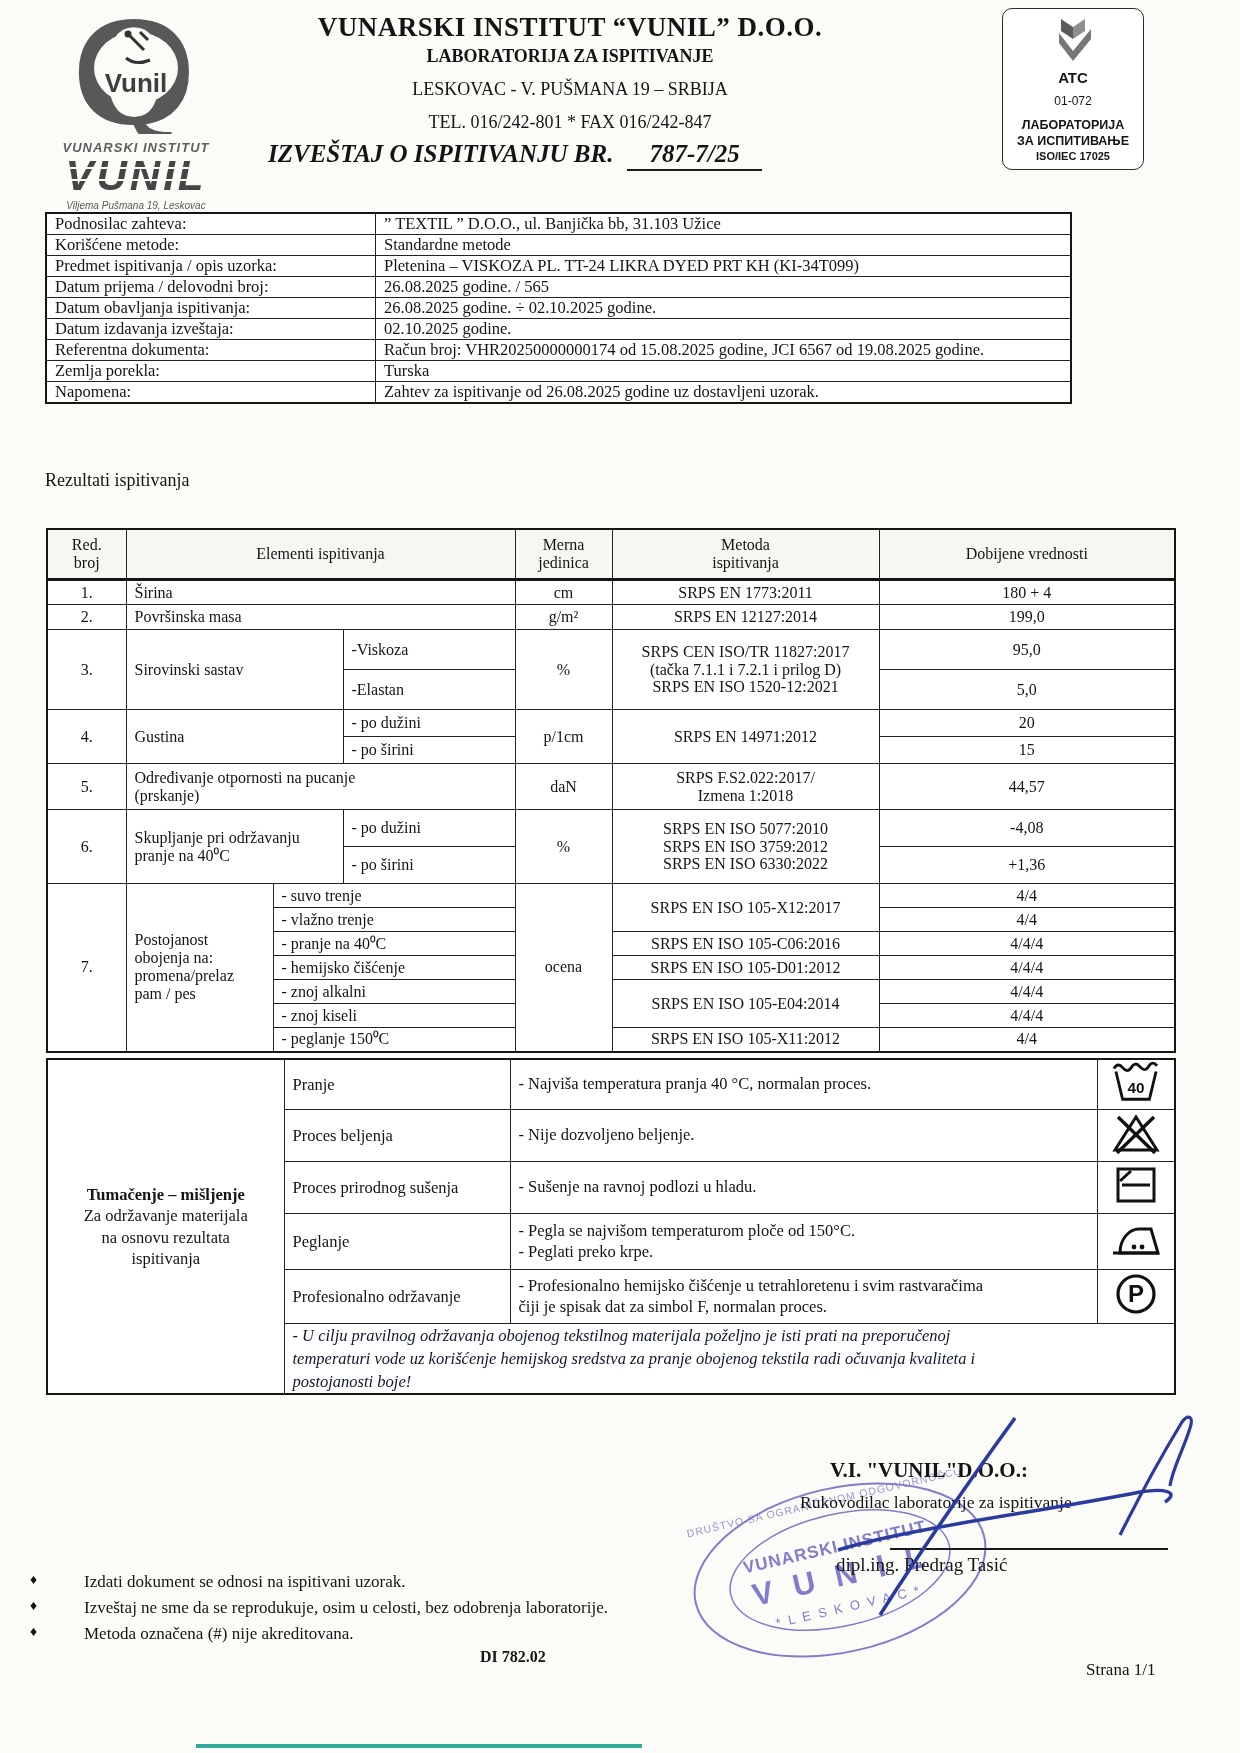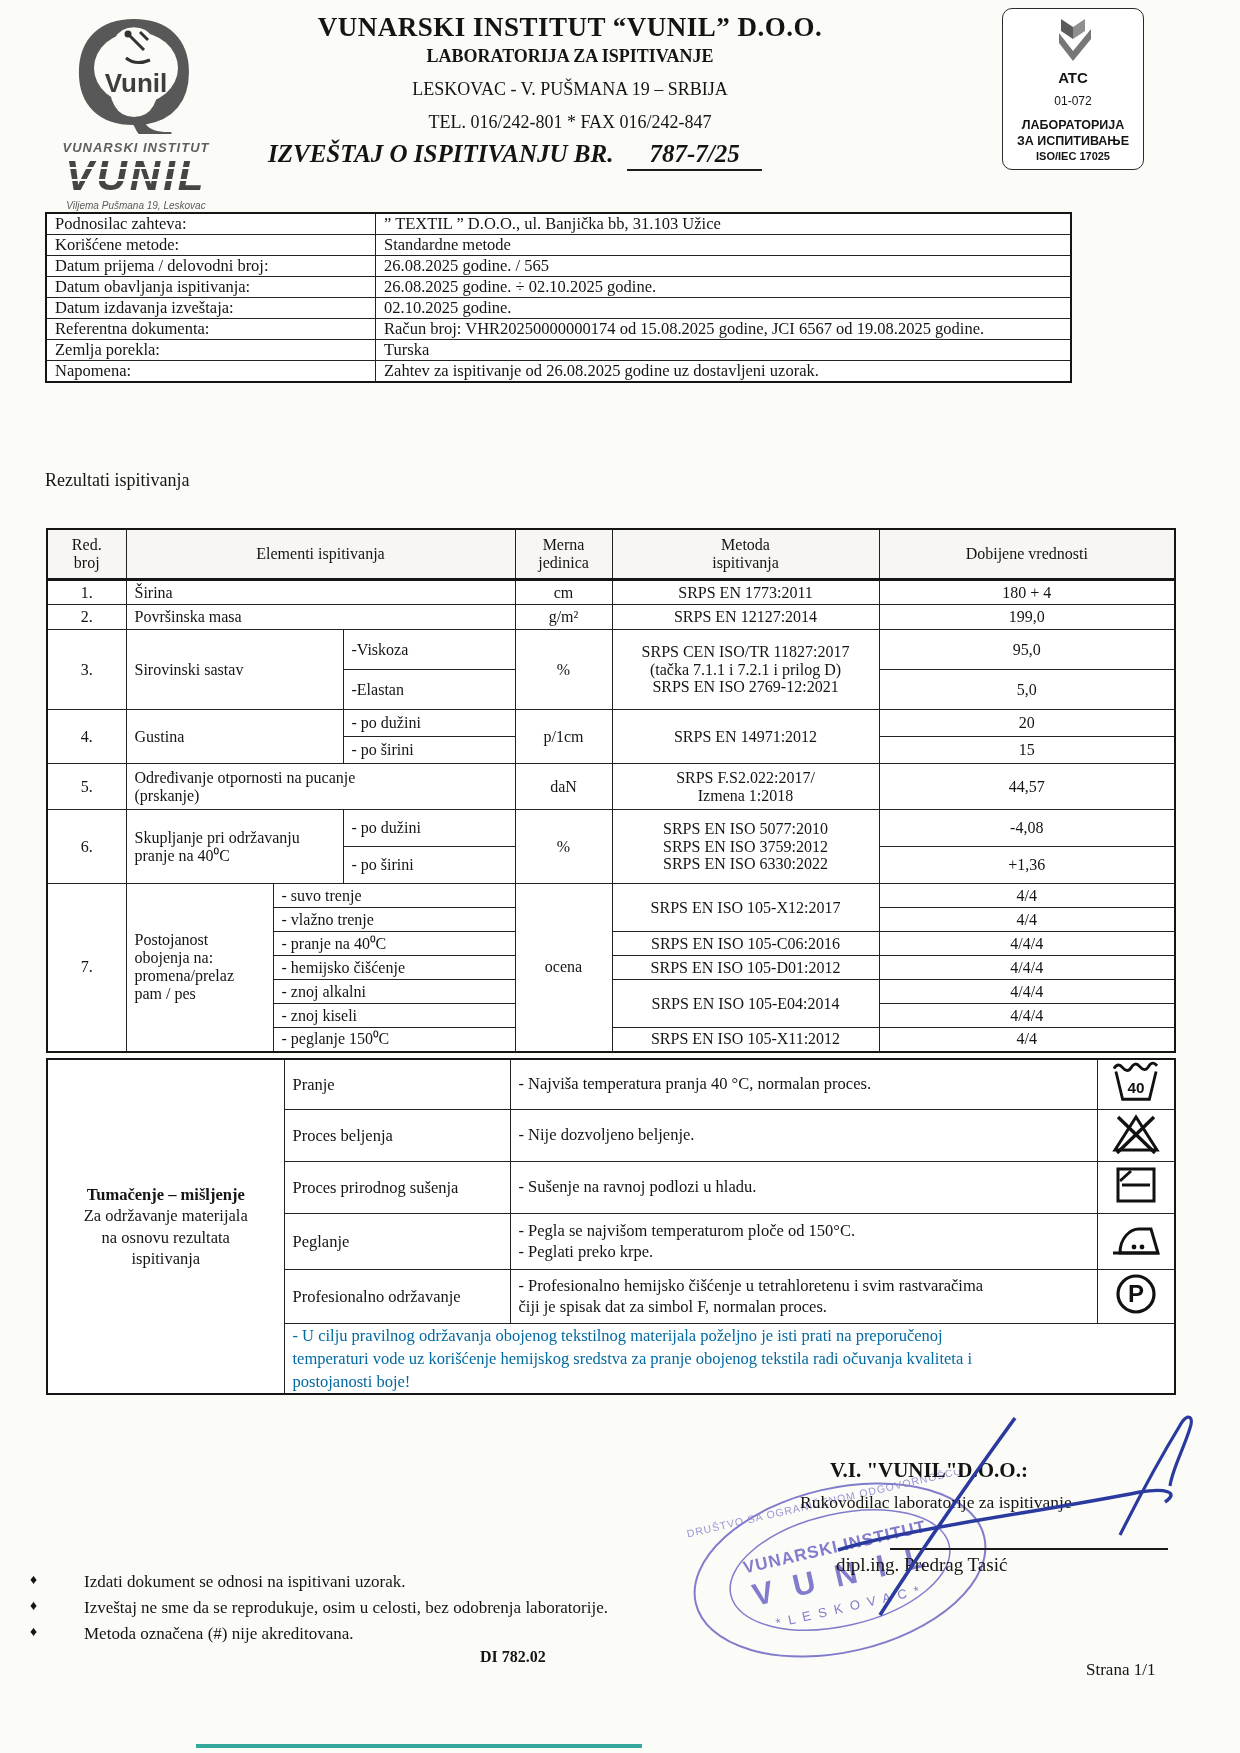--- a/index.html
+++ b/index.html
@@ -45,21 +45,21 @@
   .name-cell{padding-left:10px;}
   .sub-cell{padding-left:8px;}
   
   .care-table{left:46px;top:1058px;table-layout:fixed;}
   .care-table td{font-size:16.5px;}
   .care-left{text-align:center;line-height:1.3;}
   .care-left .t{font-weight:bold;}
   .care-term{padding-left:12px;}
   .care-desc{padding-left:10px;line-height:1.25;}
   .care-sym{text-align:center;padding:0;}
-  .care-note{color:#0369a1;line-height:1.4;padding:6px 10px;margin-left:40px;}
+  .care-note{font-style:italic;color:#0f172a;line-height:1.4;padding:6px 10px;margin-left:40px;}
   
   .sig-company{left:830px;top:1458px;width:340px;font-size:21px;font-weight:bold;white-space:nowrap;}
   .sig-role{left:800px;top:1492px;width:380px;font-size:17.5px;white-space:nowrap;}
   .sig-line{left:890px;top:1548px;width:278px;border-top:2px solid #1a1a1a;}
   .sig-name{left:836px;top:1554px;font-size:19px;white-space:nowrap;}
   .stamp-wrap{left:680px;top:1470px;width:320px;height:200px;}
   .sig-stroke{left:820px;top:1400px;width:420px;height:230px;}
   
   .bullets{left:30px;top:1572px;width:760px;}
   .bullet-row{font-size:17px;margin-bottom:6px;display:flex;}
@@ -123,20 +123,24 @@
   <tbody>
       <tr>
         <td class="lbl">Podnosilac zahteva:</td>
         <td class="val">” TEXTIL ” D.O.O., ul. Banjička bb, 31.103 Užice</td>
       </tr>
   <tr>
         <td class="lbl">Korišćene metode:</td>
         <td class="val">Standardne metode</td>
       </tr>
   <tr>
+        <td class="lbl">Predmet ispitivanja / opis uzorka:</td>
+        <td class="val">Pletenina – VISKOZA PL. TT-24 LIKRA DYED PRT KH (KI-34T099)</td>
+      </tr>
+  <tr>
         <td class="lbl">Datum prijema / delovodni broj:</td>
         <td class="val">26.08.2025 godine.      /      565</td>
       </tr>
   <tr>
         <td class="lbl">Datum obavljanja ispitivanja:</td>
         <td class="val">26.08.2025 godine. ÷ 02.10.2025 godine.</td>
       </tr>
   <tr>
         <td class="lbl">Datum izdavanja izveštaja:</td>
         <td class="val">02.10.2025 godine.</td>
@@ -200,21 +204,21 @@
     <td class="ctr">199,0</td>
   </tr>
   <tr style="height:40px;">
     <td class="ctr" rowspan="2">3.</td>
     <td colspan="2" rowspan="2" class="name-cell">Sirovinski sastav</td>
     <td class="sub-cell">-Viskoza</td>
     <td class="ctr" rowspan="2">%</td>
     <td class="ctr" rowspan="2">
       <div>SRPS CEN ISO/TR 11827:2017</div>
           <div>(tačka 7.1.1 i 7.2.1 i prilog D)</div>
-          <div>SRPS EN ISO 2769-12:2021</div>
+          <div>SRPS EN ISO 1520-12:2021</div>
     </td>
     <td class="ctr">95,0</td>
   </tr>
   <tr style="height:40px;">
     <td class="sub-cell">-Elastan</td>
     <td class="ctr">5,0</td>
   </tr>
   <tr style="height:27px;">
     <td class="ctr" rowspan="2">4.</td>
     <td colspan="2" rowspan="2" class="name-cell">Gustina</td>

